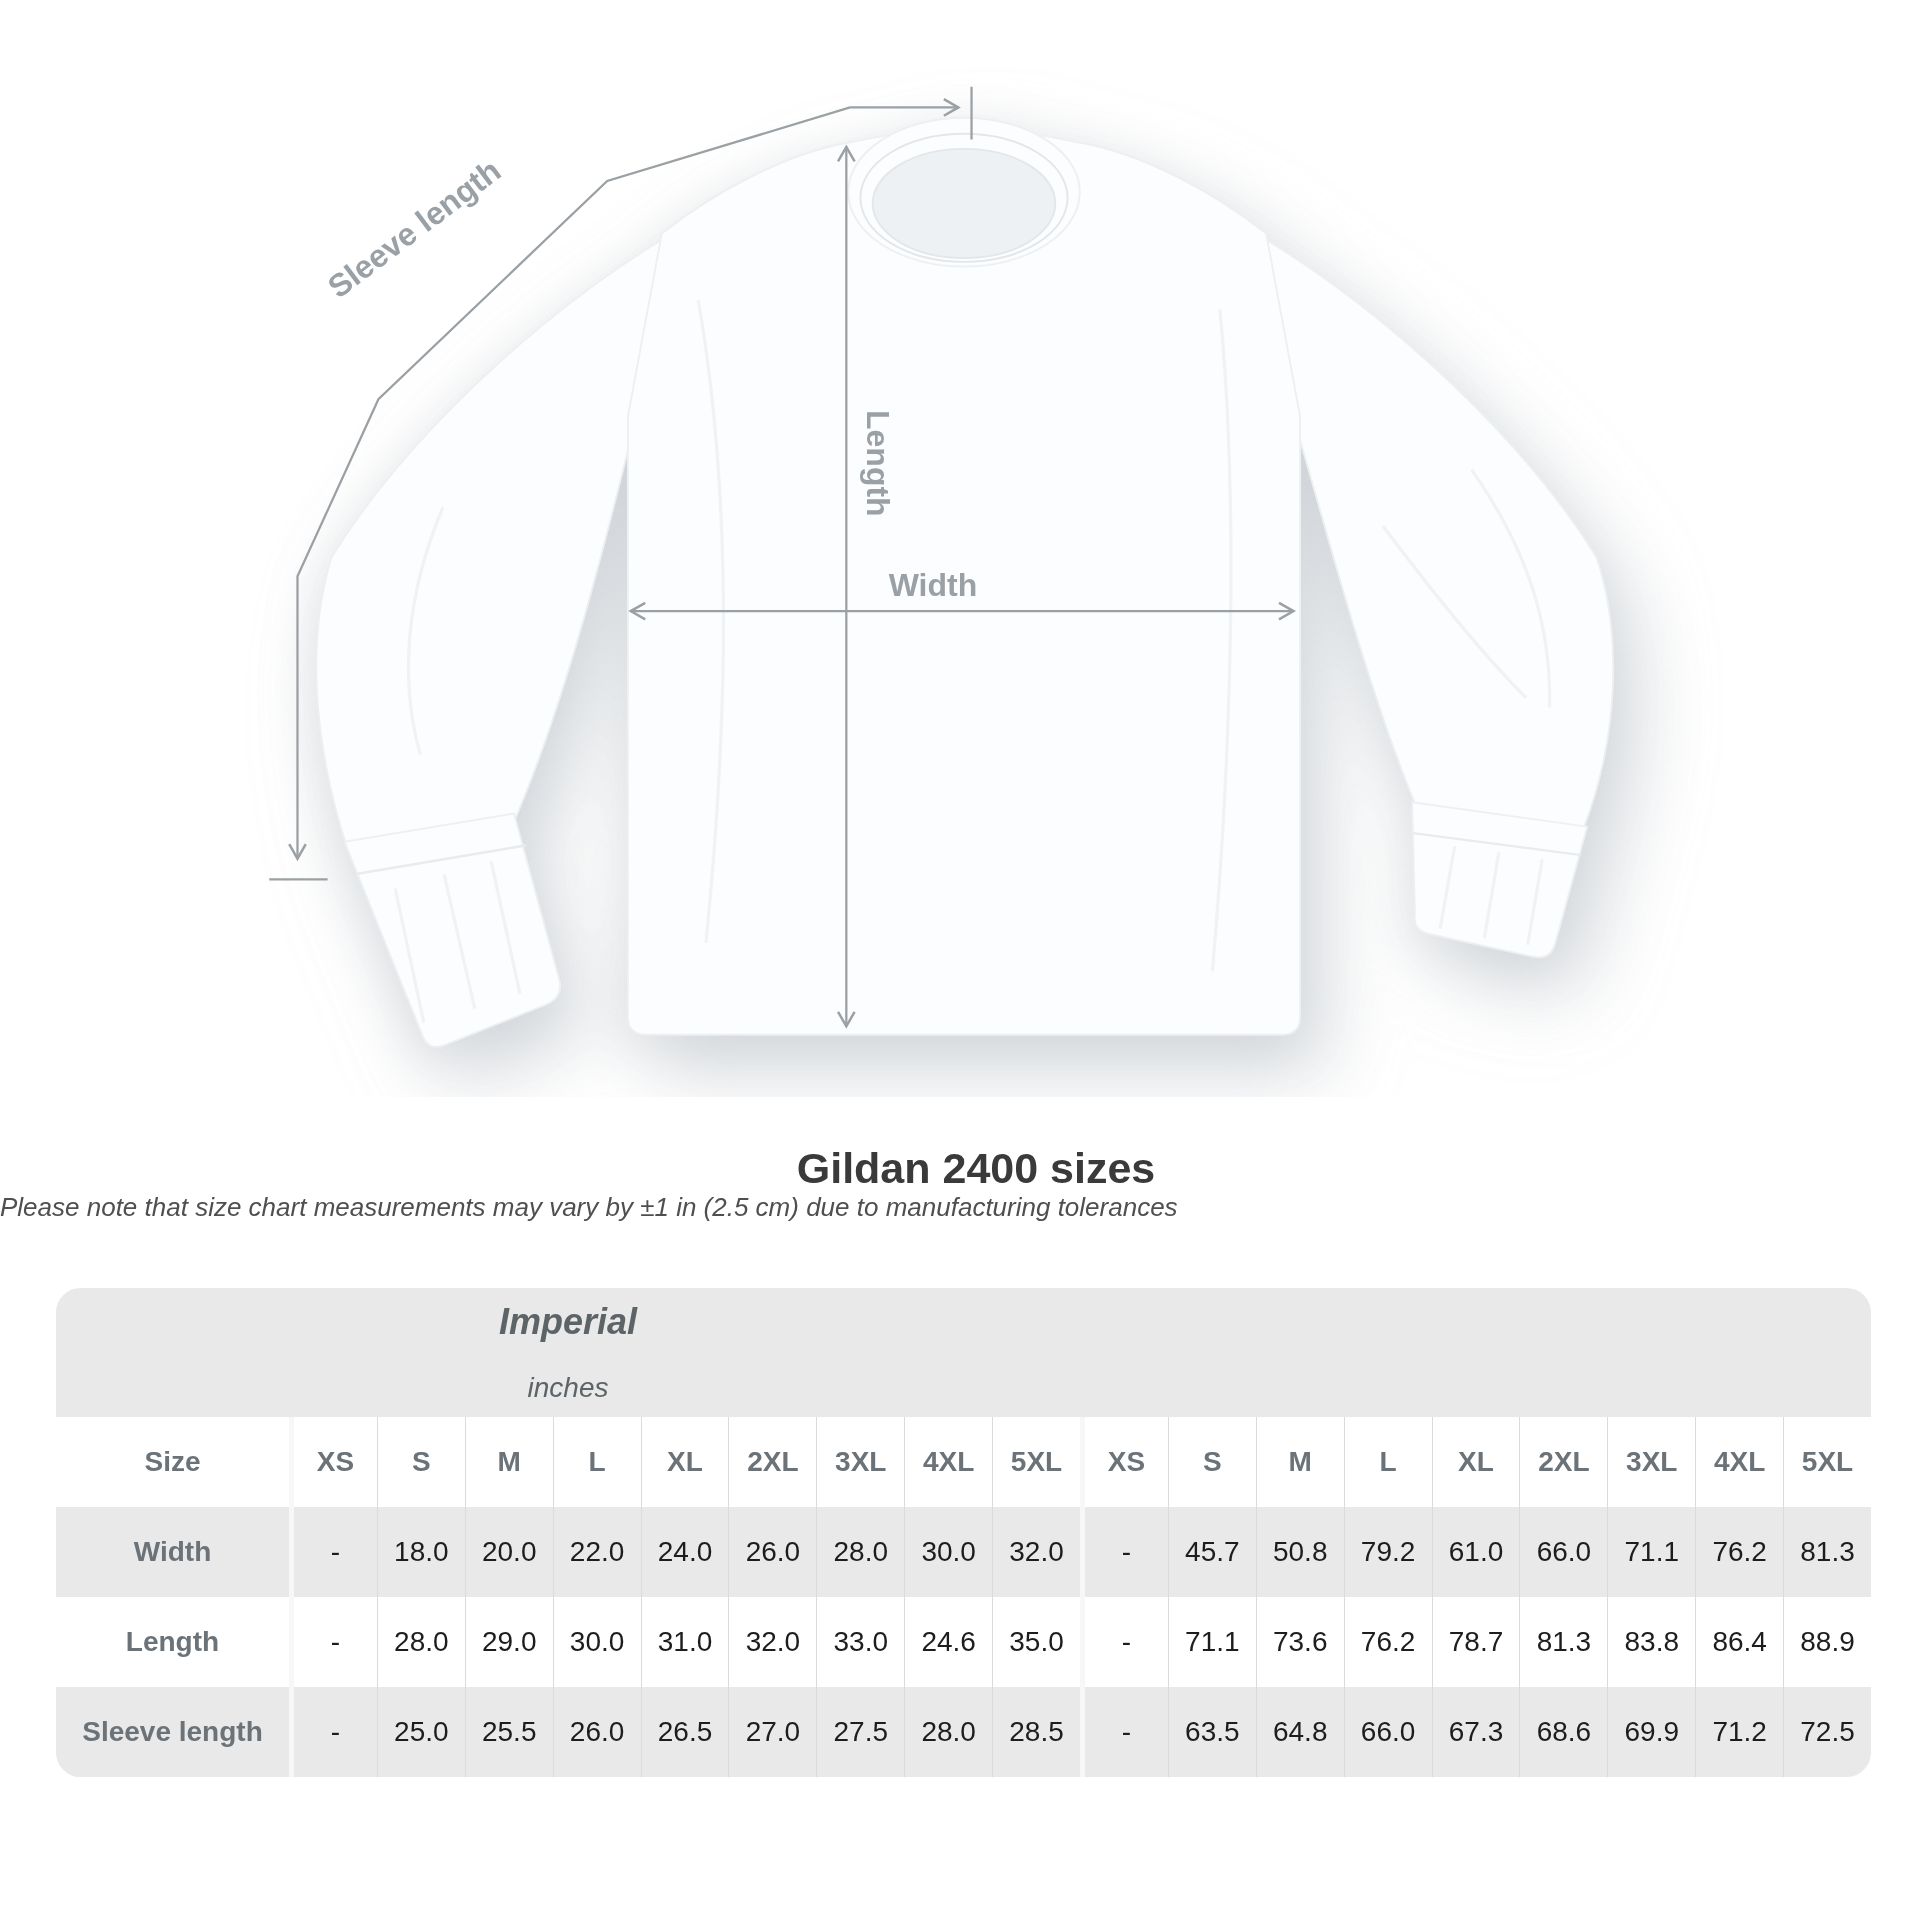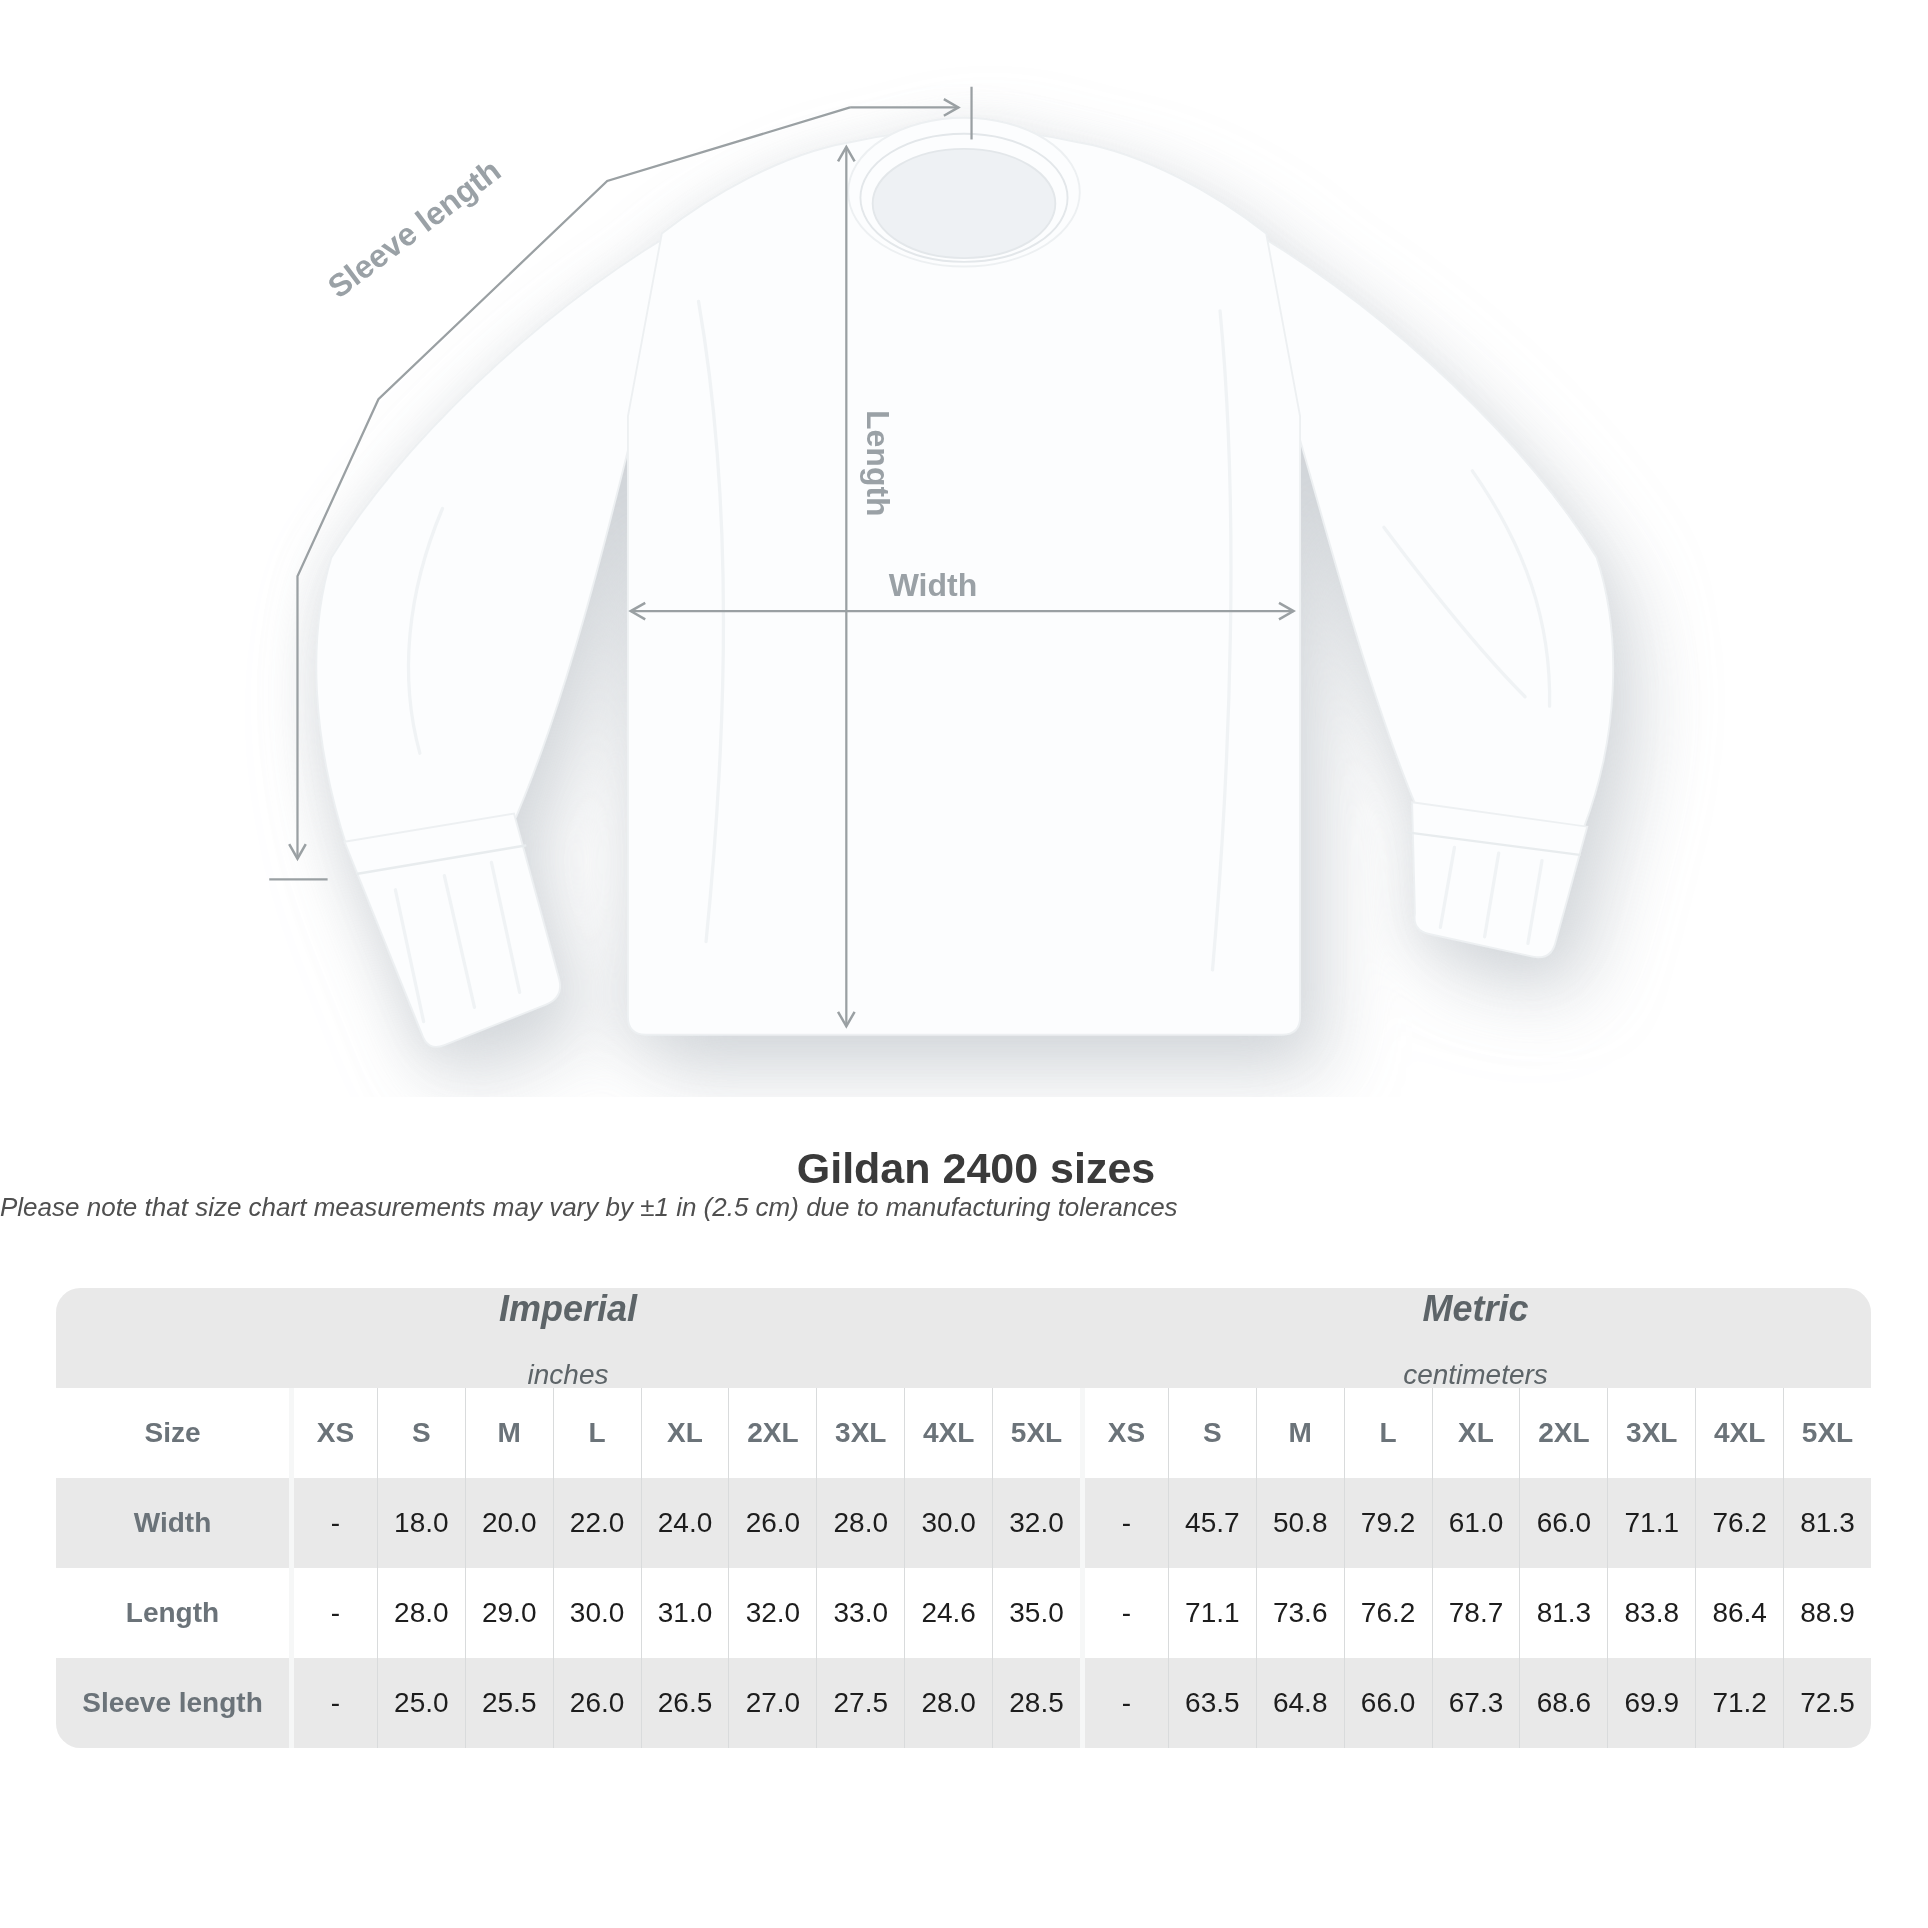--- a/index.html
+++ b/index.html
@@ -23,21 +23,21 @@
   .cuffline{fill:none;stroke:#e8ecee;stroke-width:2.5;stroke-linecap:round;}
   .dims path,.dims line{stroke:var(--dim-line);stroke-width:2.4;fill:none;}
   #arw path{stroke:var(--dim-line);stroke-width:2.4;fill:none;}
   .dims text{fill:var(--dim-label);font-family:"Liberation Sans","DejaVu Sans",sans-serif;
              font-weight:700;font-size:34px;}
   .page-title{position:absolute;left:0;top:1132px;width:100%;margin:12px;text-align:center;
               font-size:43px;font-weight:700;color:var(--title-text);}
   .page-subtitle{position:absolute;left:0;top:1192px;width:100%;margin:0;text-align:left;
                  font-style:italic;font-size:26px;color:var(--subtitle-text);}
   .size-table{position:absolute;left:56px;top:1288px;width:1815px;border-radius:24.5px;overflow:hidden;}
-  .band{height:100px;background:var(--band-bg);display:grid;grid-template-columns:1024px 1fr;}
+  .band{height:129px;background:var(--band-bg);display:grid;grid-template-columns:1024px 1fr;}
   .band-cell{display:flex;flex-direction:column;align-items:center;justify-content:center;gap:9.4px;}
   .g-name{font-style:italic;font-weight:700;font-size:36px;color:var(--band-heading);}
   .g-unit{font-style:italic;font-size:28px;color:var(--band-heading);margin-top:20px;}
   .row{display:grid;grid-template-columns:233px repeat(18,1fr);height:90px;background:var(--row-bg);}
   .row.alt{background:var(--row-alt-bg);}
   .cell{display:flex;align-items:center;justify-content:center;font-size:28px;color:var(--value-text);}
   .cell.hd{font-weight:700;color:var(--header-text);}
   .cell.s{border-left:1.9px solid var(--thin-sep);}
   .cell.g{border-left:5.6px solid var(--wide-sep);}
 </style>
@@ -104,24 +104,20 @@
   </svg>
 
   <h1 class="page-title">Gildan 2400 sizes</h1>
   <p class="page-subtitle">Please note that size chart measurements may vary by ±1 in (2.5 cm) due to manufacturing tolerances</p>
 
   <div class="size-table">
     <div class="band">
       <div class="band-cell">
         <div class="g-name">Imperial</div>
         <div class="g-unit">inches</div>
-      </div>
-      <div class="band-cell">
-        <div class="g-name">Metric</div>
-        <div class="g-unit">centimeters</div>
       </div>
     </div>
 
     <div class="row">
       <div class="cell hd">Size</div>
       <div class="cell hd g">XS</div>
       <div class="cell hd s">S</div>
       <div class="cell hd s">M</div>
       <div class="cell hd s">L</div>
       <div class="cell hd s">XL</div>

